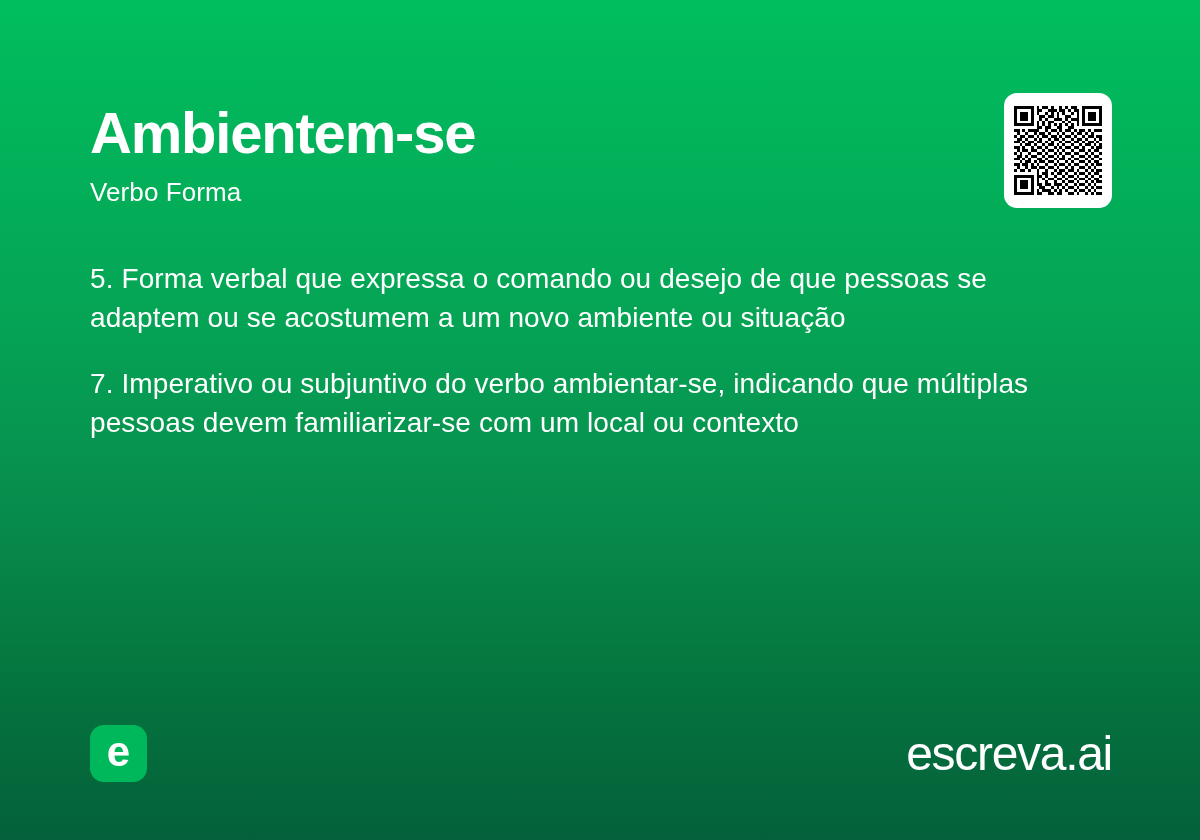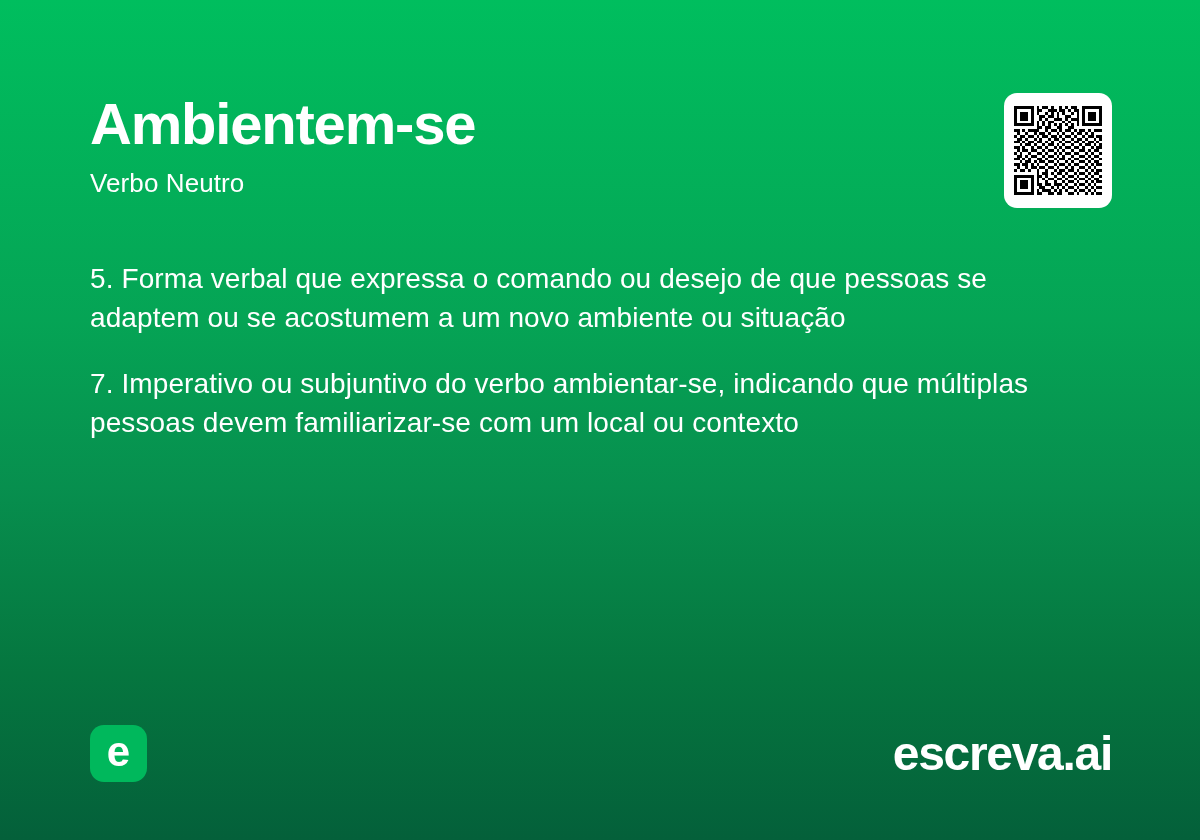--- a/index.html
+++ b/index.html
@@ -24,21 +24,21 @@
 
   .card {
     position:absolute;
     inset:0;
     padding:90px 88px 60px 90px;
   }
 
   
   .header {
     display:flex;
-    align-items:flex-start;
+    align-items:flex-end;
     justify-content:space-between;
   }
 
   .headings { padding-top:4px; }
 
   .word-title {
     font-size:58px;
     font-weight:bold;
     letter-spacing:-1.2px;
     line-height:1.04;
@@ -102,36 +102,36 @@
     font-size:42px;
     font-weight:bold;
     line-height:1;
     color:#ffffff;
     position:relative;
     top:-2px;
   }
 
   .wordmark {
     font-size:48px;
-    font-weight:bold;
+    font-weight:normal;
     letter-spacing:-1.3px;
     color:#ffffff;
     line-height:1;
   }
 </style>
 </head>
 <body>
 
 <div class="card">
 
   <div class="header">
 
     <div class="headings">
       <div class="word-title">Ambientem-se</div>
-      <div class="word-class">Verbo Neutro</div>
+      <div class="word-class">Verbo Forma</div>
     </div>
 
     <div class="qr-card">
       <svg viewBox="0 0 33 33" shape-rendering="crispEdges" aria-label="QR code">
         <rect width="33" height="33" fill="#ffffff"></rect>
         <g id="qr-modules" fill="#000000">
             <rect x="1" y="1" width="1" height="1"></rect>
             <rect x="2" y="1" width="1" height="1"></rect>
             <rect x="3" y="1" width="1" height="1"></rect>
             <rect x="4" y="1" width="1" height="1"></rect>

